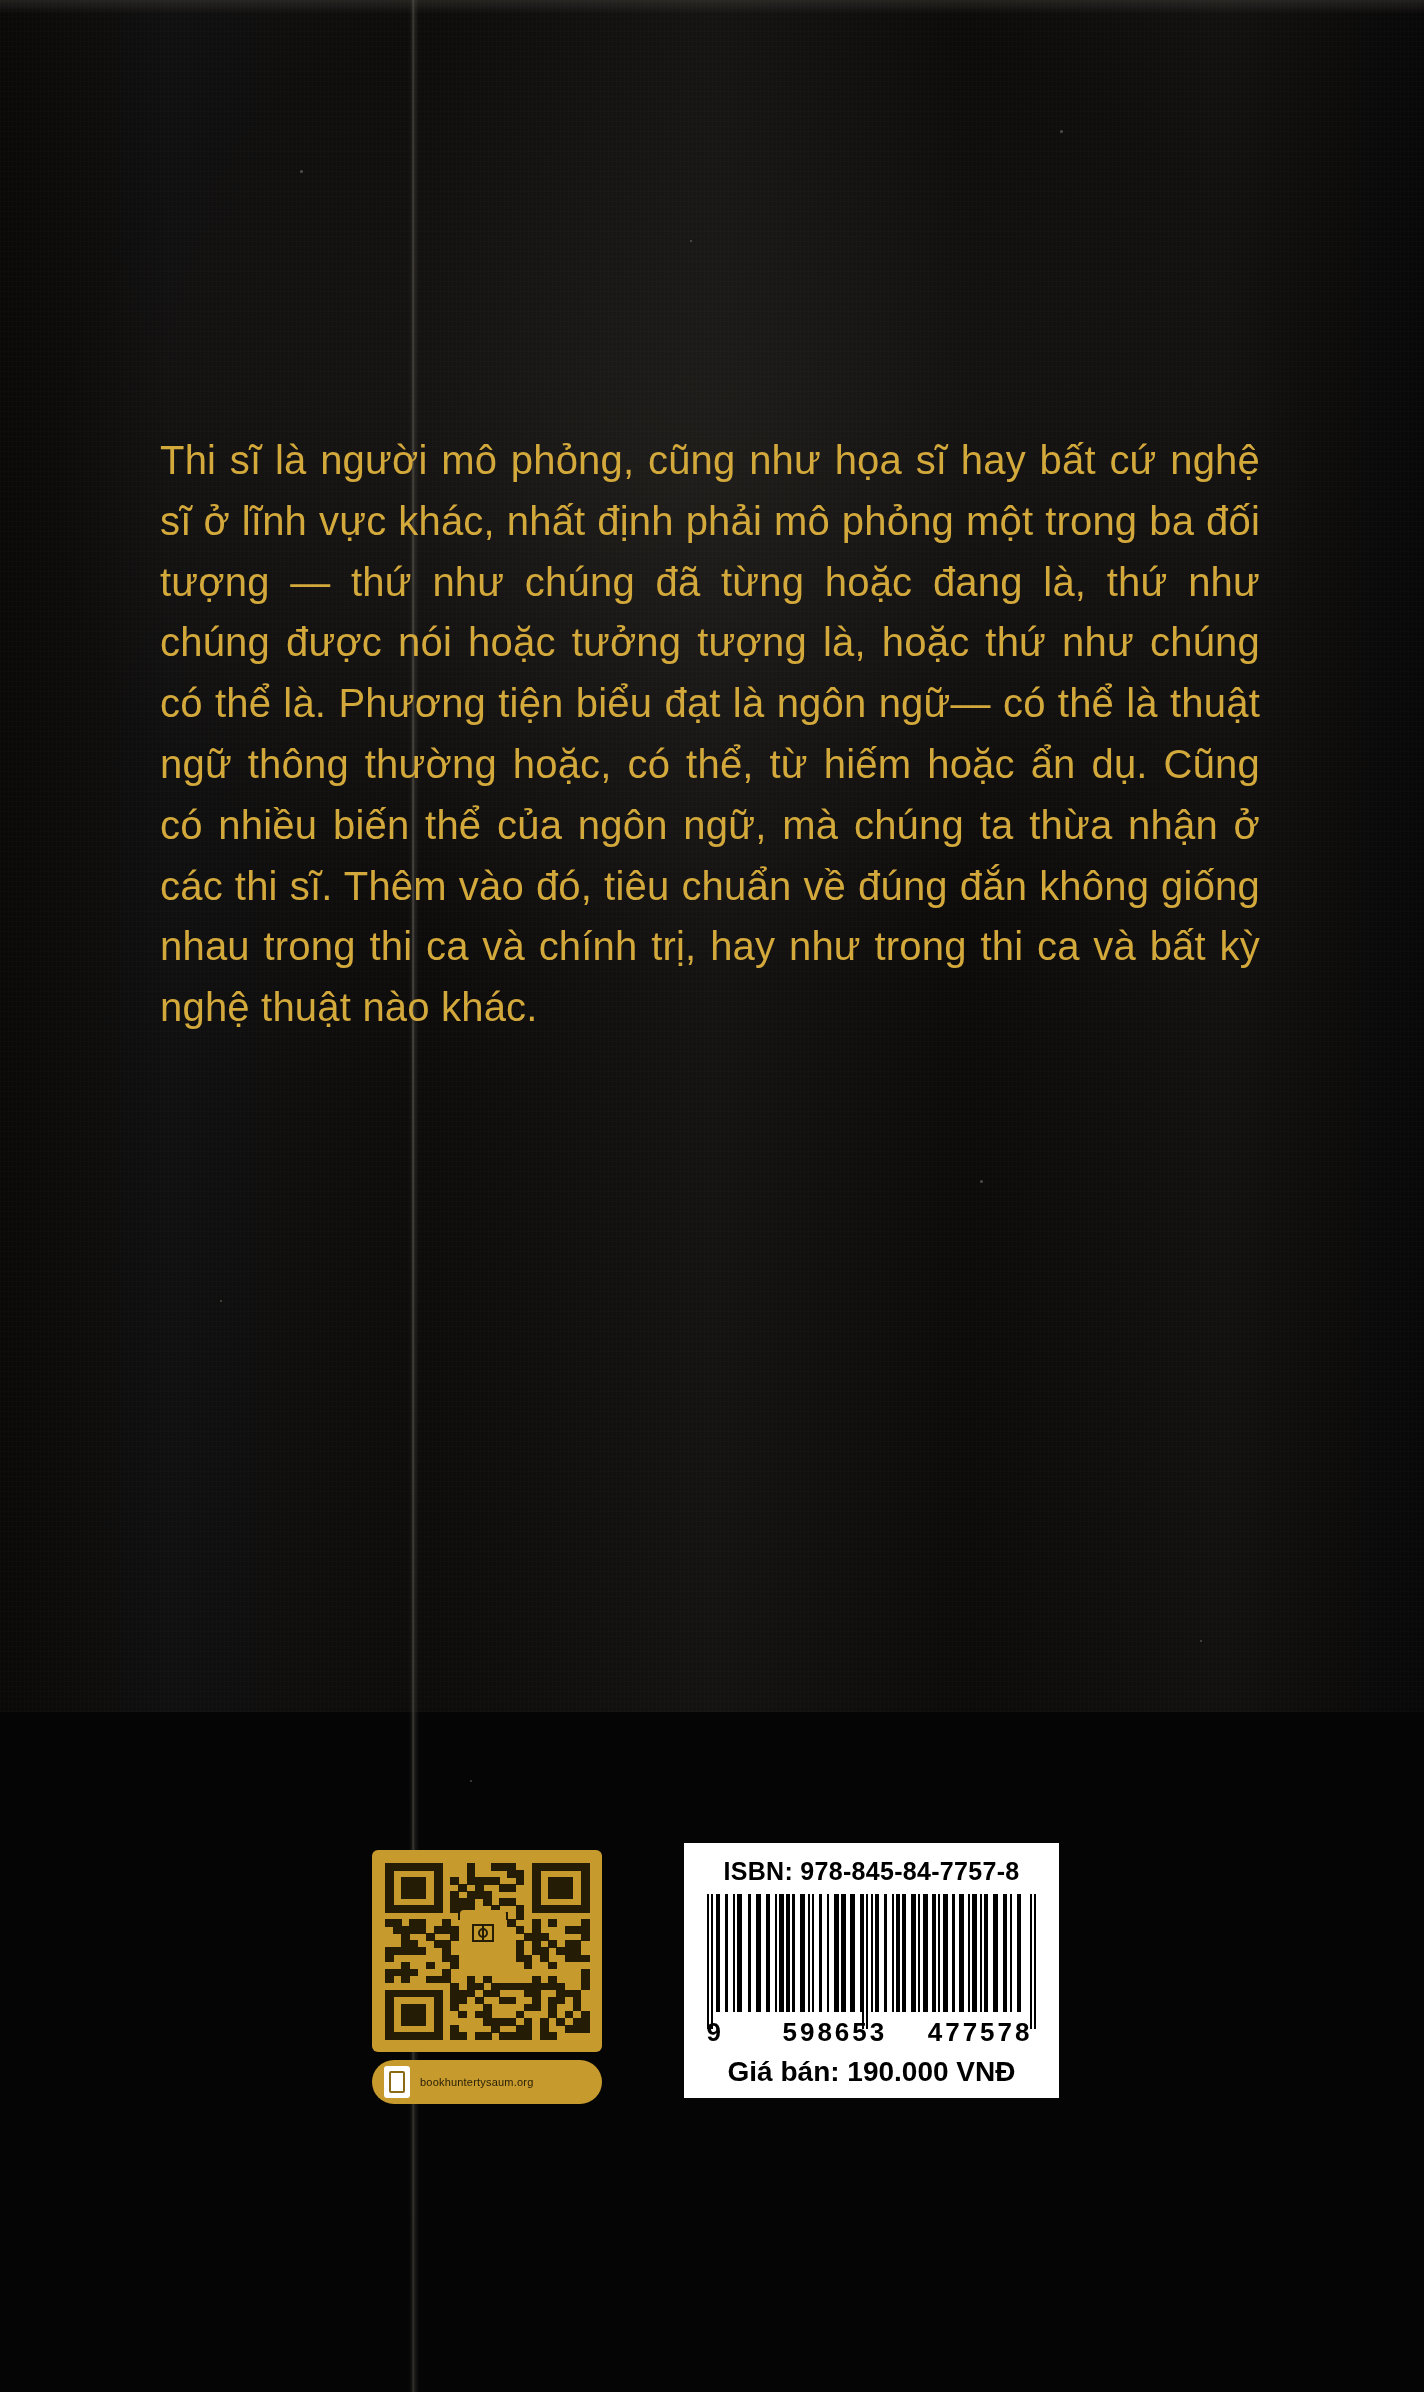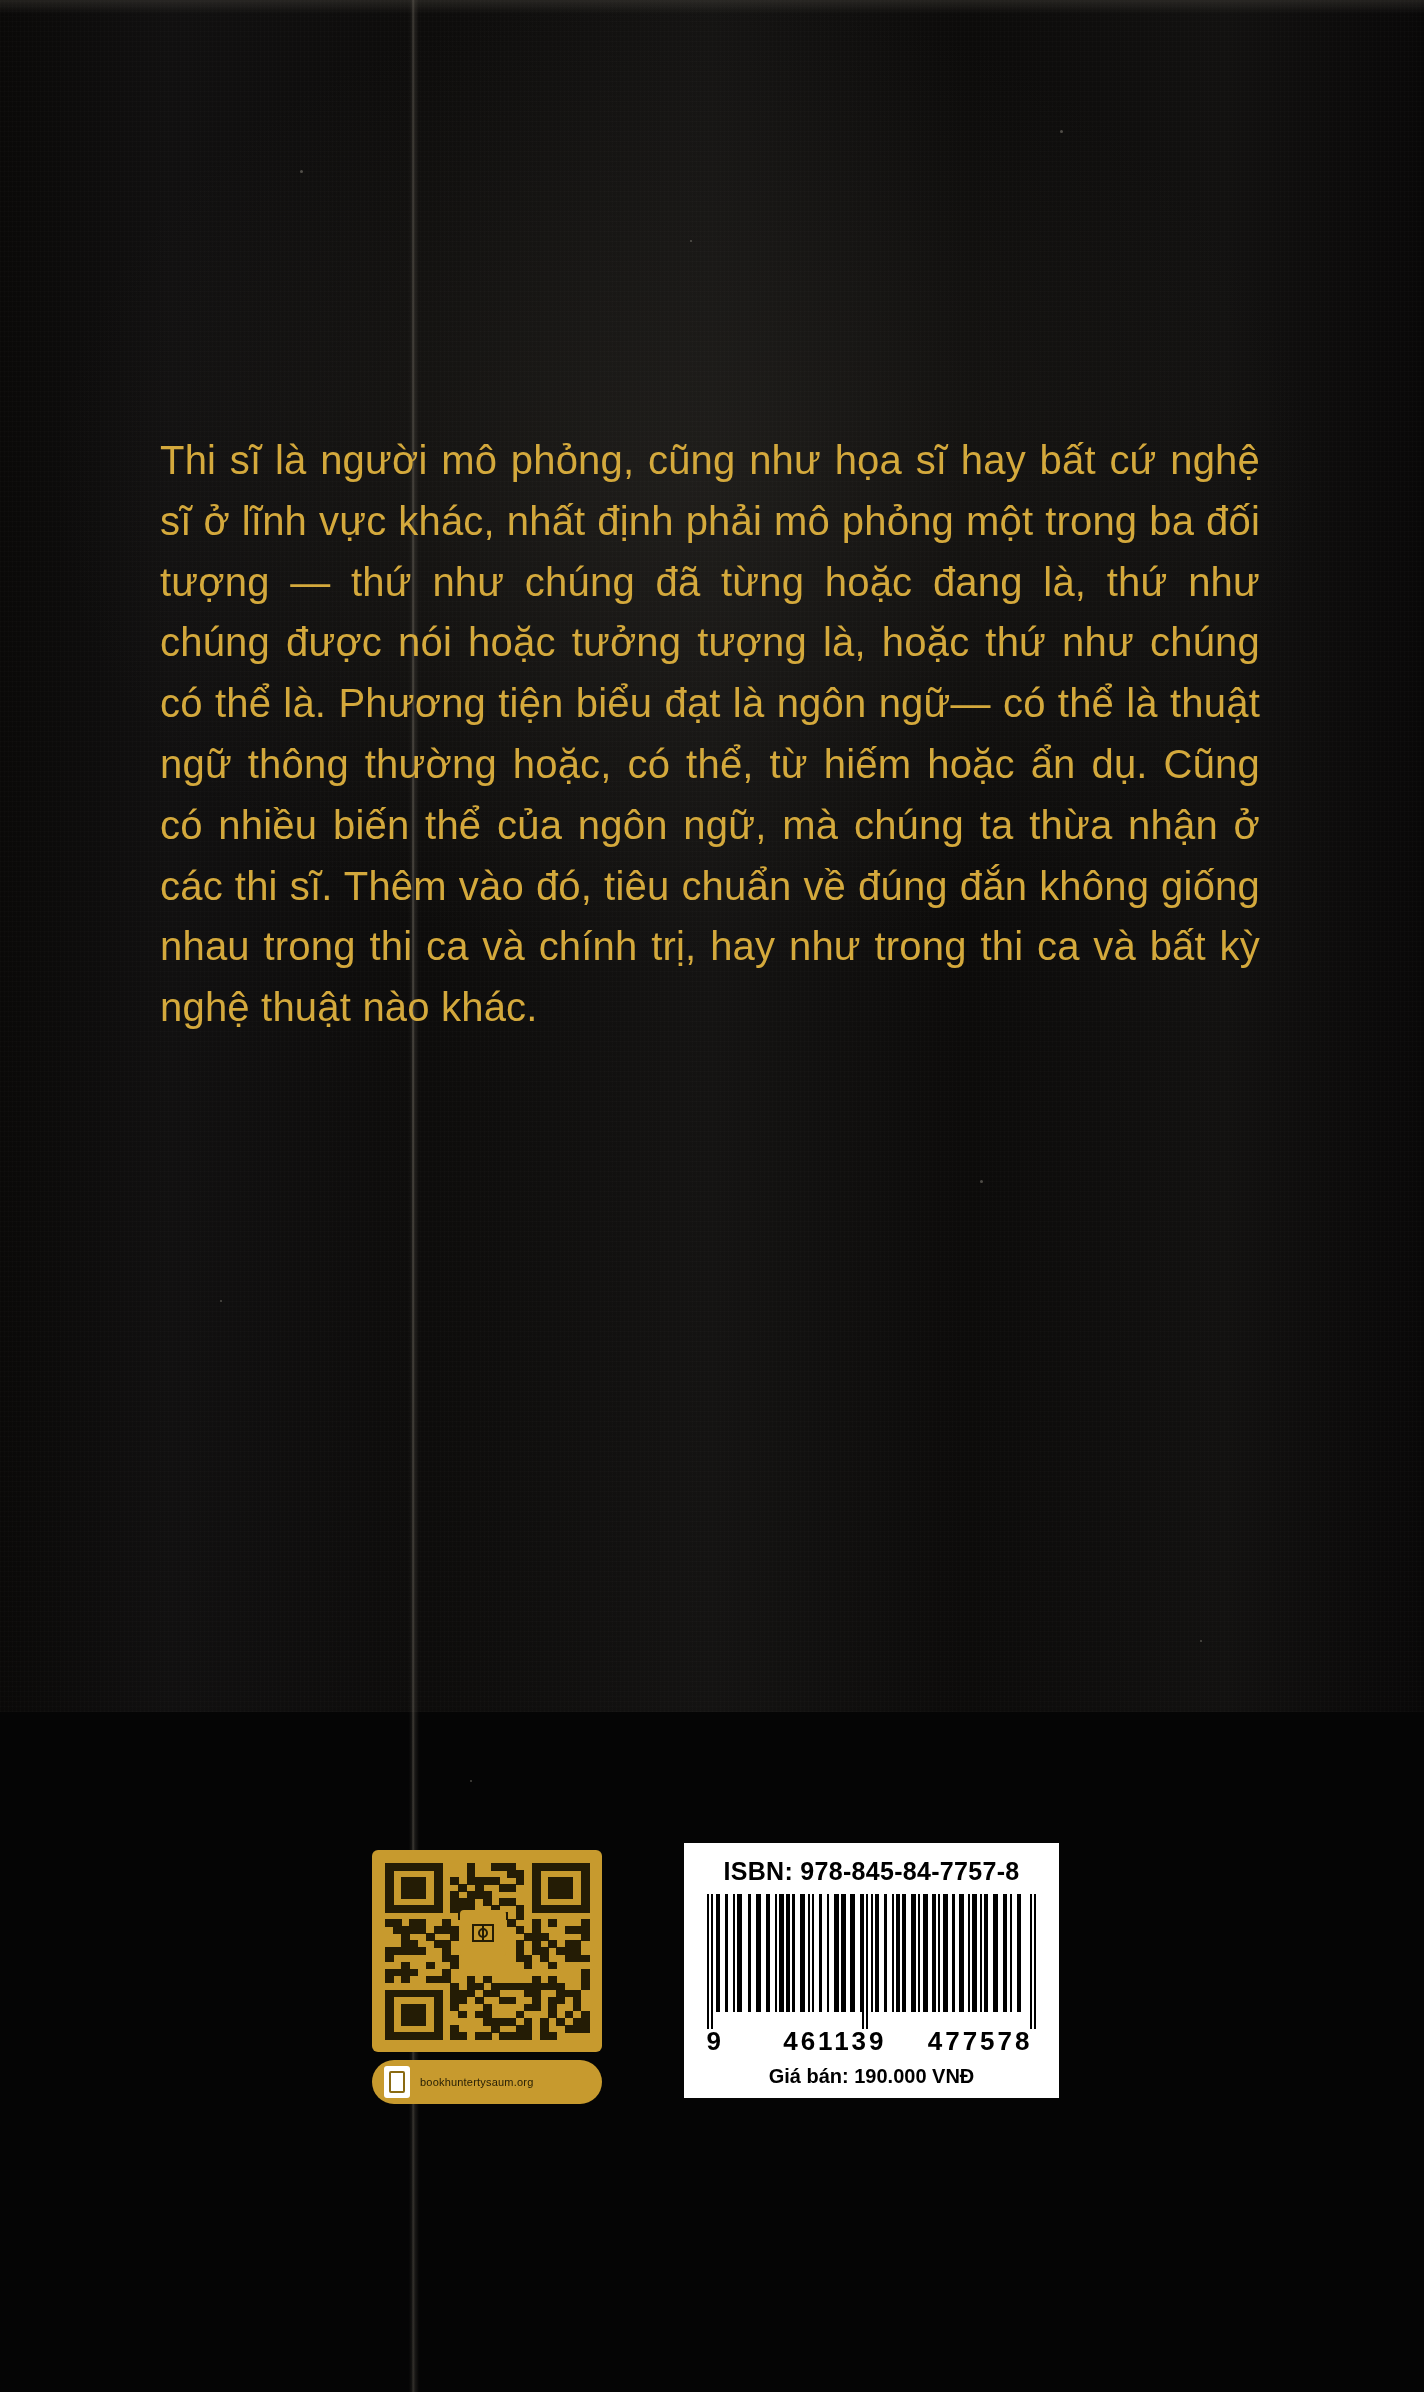--- a/index.html
+++ b/index.html
@@ -191,21 +191,21 @@
     font-size: 26px;
     font-weight: 700;
     margin-top: 2px;
     letter-spacing: 3px;
   }
   #barcode-digits .d-left { margin-left: 0; }
   #barcode-digits .d-mid { margin-left: 18px; }
   #barcode-digits .d-right { margin-right: 4px; }
   #price-text {
     color: #000;
-    font-size: 20px;
+    font-size: 28px;
     font-weight: 700;
     margin-top: 8px;
     white-space: nowrap;
   }
 
   
   .speck {
     position: absolute;
     background: rgba(200,195,180,0.35);
     border-radius: 50%;
@@ -590,19 +590,19 @@
         <i class="bar" style="left:277.80px;width:3.60px;height:118px"></i>
         <i class="bar" style="left:286.40px;width:5.20px;height:118px"></i>
         <i class="bar" style="left:296.60px;width:3.60px;height:118px"></i>
         <i class="bar" style="left:303.70px;width:2.00px;height:118px"></i>
         <i class="bar" style="left:310.70px;width:3.60px;height:118px"></i>
         <i class="bar" style="left:323.00px;width:2.20px;height:135px"></i>
         <i class="bar" style="left:327.40px;width:2.20px;height:135px"></i>
       </div>
     <div id="barcode-digits">
       <span class="d-left">9</span>
-      <span class="d-mid">461139</span>
+      <span class="d-mid">598653</span>
       <span class="d-right">477578</span>
     </div>
     <div id="price-text">Giá bán: 190.000 VNĐ</div>
   </div>
 
 </div>
 
 </body></html>

